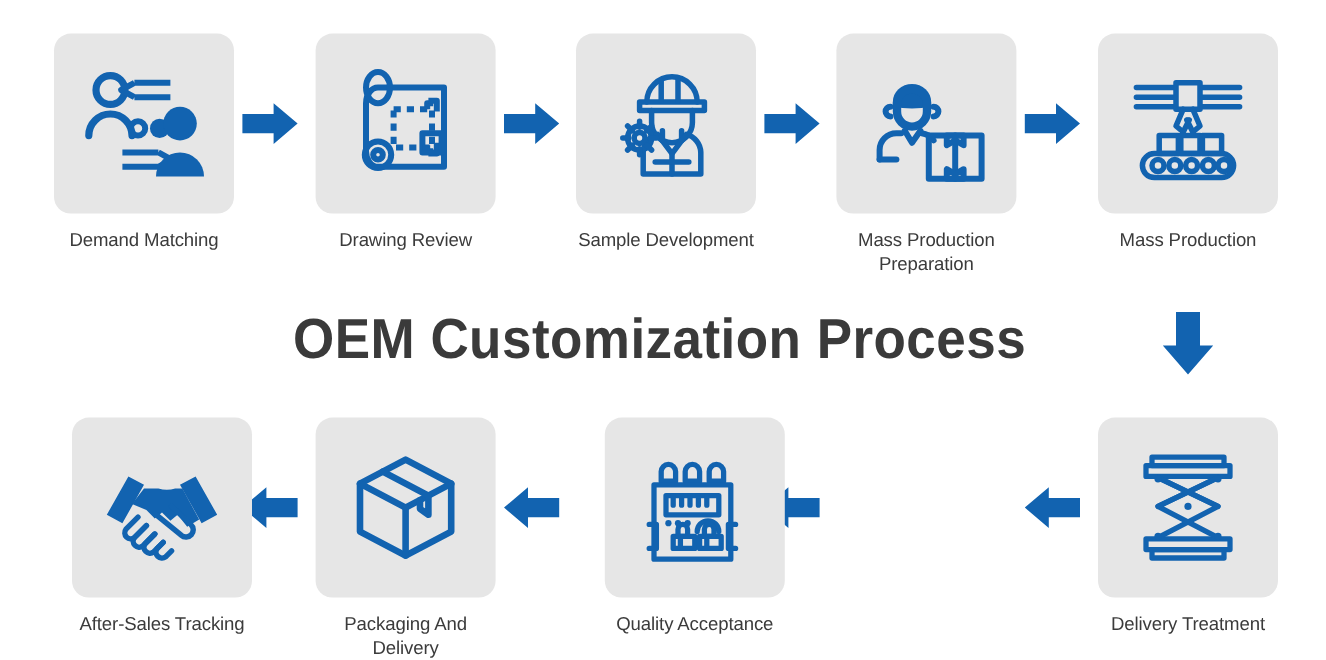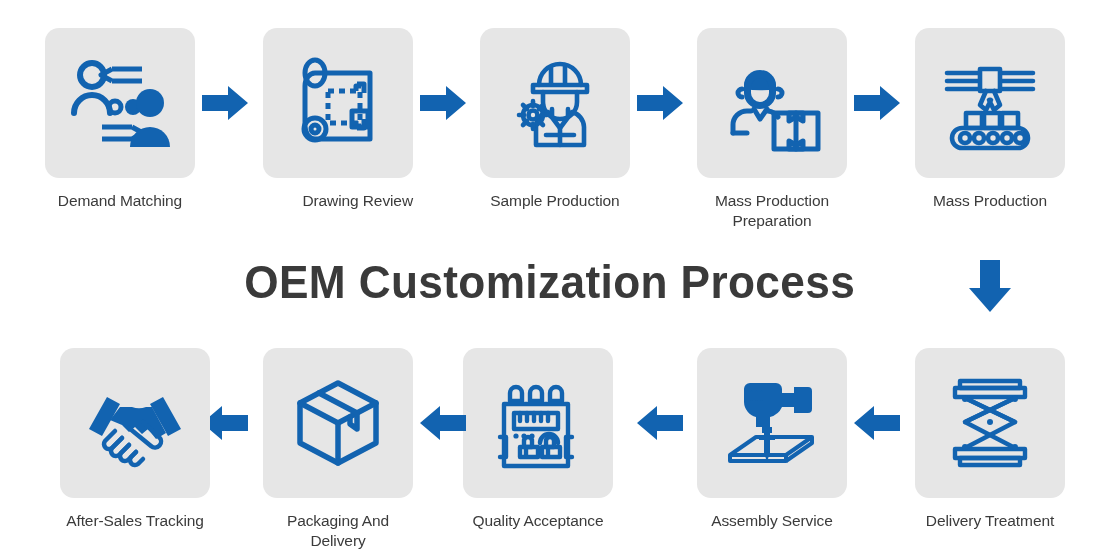--- a/index.html
+++ b/index.html
@@ -109,21 +109,21 @@
     </div>
     <div class="step-label">Demand Matching</div>
   </div>
 
   <div class="arrow" style="left:200px; top:83px;">
     <svg width="50" height="40" viewBox="0 0 50 40">
         <path d="M2 12 H28 V3 L48 20 L28 37 V28 H2 Z" fill="#1263b0"></path>
       </svg>
   </div>
 
-  <div class="step" style="left:263px; top:28px;text-align:right;">
+  <div class="step" style="left:263px; top:28px;">
     <div class="step-card">
       <svg class="step-icon" viewBox="0 0 104 104">
         <g fill="none" stroke="#1263b0" stroke-width="5" stroke-linejoin="round">
           <path d="M29 22 H84 V88 H29"></path>
           <path d="M29 22 a10 13 0 0 0 -10 13 V75 a10 13 0 0 0 10 13"></path>
           <ellipse cx="29" cy="22" rx="10" ry="13"></ellipse>
           <circle cx="29" cy="78" r="11"></circle>
           <circle cx="29" cy="78" r="4"></circle>
           <path d="M75 35 H70 V40 M75 75 H70 V70"></path>
           <path d="M71 33 h7 v9 M71 77 h7 v-9"></path>
@@ -154,21 +154,21 @@
           <path d="M49 58 v8 M65 58 v8"></path>
           <path d="M33 94 V76 a16 16 0 0 1 12 -15 l12 16 l12 -16 a16 16 0 0 1 12 15 V94 Z"></path>
           <path d="M57 77 V94"></path>
           <path d="M43 84 H71"></path>
           <circle cx="30" cy="64" r="10"></circle>
           <circle cx="30" cy="64" r="4.5"></circle>
           <path d="M30 50 v5 M30 73 v5 M16 64 h5 M39 64 h5 M20 54 l4 4 M36 70 l4 4 M40 54 l-4 4 M24 70 l-4 4"></path>
         </g>
       </svg>
     </div>
-    <div class="step-label">Sample Production</div>
+    <div class="step-label">Sample Development</div>
   </div>
 
   <div class="arrow" style="left:635px; top:83px;">
     <svg width="50" height="40" viewBox="0 0 50 40">
         <path d="M2 12 H28 V3 L48 20 L28 37 V28 H2 Z" fill="#1263b0"></path>
       </svg>
   </div>
 
   <div class="step" style="left:697px; top:28px;">
     <div class="step-card">
@@ -256,53 +256,28 @@
     </div>
     <div class="step-label">Delivery Treatment</div>
   </div>
 
   <div class="arrow" style="left:852px; top:403px;">
     <svg width="50" height="40" viewBox="0 0 50 40">
         <path d="M48 12 H22 V3 L2 20 L22 37 V28 H48 Z" fill="#1263b0"></path>
       </svg>
   </div>
 
-  <div class="step" style="left:697px; top:348px;">
-    <div class="step-card">
-      <svg class="step-icon" viewBox="0 0 104 104">
-        <g fill="#1263b0">
-          <path d="M26 12 h30 a6 6 0 0 1 6 6 v4 h12 v-6 h14 a4 4 0 0 1 4 4 v18 a4 4 0 0 1 -4 4 h-14 v-6 h-12
-                   a18 18 0 0 1 -12 10 v10 h-14 v-10 a16 16 0 0 1 -12 -15 v-13 a6 6 0 0 1 6 -6 z"></path>
-          <path d="M42 56 h10 v6 h-10 z"></path>
-          <path d="M44 62 h6 v22 h-6 z"></path>
-          <path d="M39 66 h16 v3 h-16 z"></path>
-          <path d="M45 84 l2 8 l2 -8 z"></path>
-        </g>
-        <g fill="none" stroke="#1263b0" stroke-width="4" stroke-linejoin="round">
-          <path d="M10 84 L36 66 H92 L66 84 Z"></path>
-          <path d="M10 84 v6 L66 90 v-6"></path>
-          <path d="M92 66 v6 L66 90"></path>
-        </g>
-        <g fill="#1263b0">
-          <rect x="30" y="19" width="3" height="11" rx="1.5"></rect>
-          <rect x="35" y="19" width="3" height="11" rx="1.5"></rect>
-          <rect x="40" y="19" width="3" height="11" rx="1.5"></rect>
-        </g>
-      </svg>
-    </div>
-    <div class="step-label">Assembly Service</div>
-  </div>
 
   <div class="arrow" style="left:635px; top:403px;">
     <svg width="50" height="40" viewBox="0 0 50 40">
         <path d="M48 12 H22 V3 L2 20 L22 37 V28 H48 Z" fill="#1263b0"></path>
       </svg>
   </div>
 
-  <div class="step" style="left:463px; top:348px;">
+  <div class="step" style="left:504px; top:348px;">
     <div class="step-card">
       <svg class="step-icon" viewBox="0 0 104 104">
         <g fill="none" stroke="#1263b0" stroke-width="4.4" stroke-linejoin="round" stroke-linecap="round">
           <path d="M24 22 a6 6 0 0 1 12 0 v8 h-12 z"></path>
           <path d="M44 22 a6 6 0 0 1 12 0 v8 h-12 z"></path>
           <path d="M64 22 a6 6 0 0 1 12 0 v8 h-12 z"></path>
           <rect x="18" y="33" width="64" height="62"></rect>
           <rect x="28" y="42" width="44" height="16"></rect>
           <path d="M34 42 v8 M41 42 v8 M48 42 v8 M55 42 v8 M62 42 v8"></path>
           <path d="M62 78 a9 9 0 0 1 18 0" transform="translate(-8,-6)"></path>

